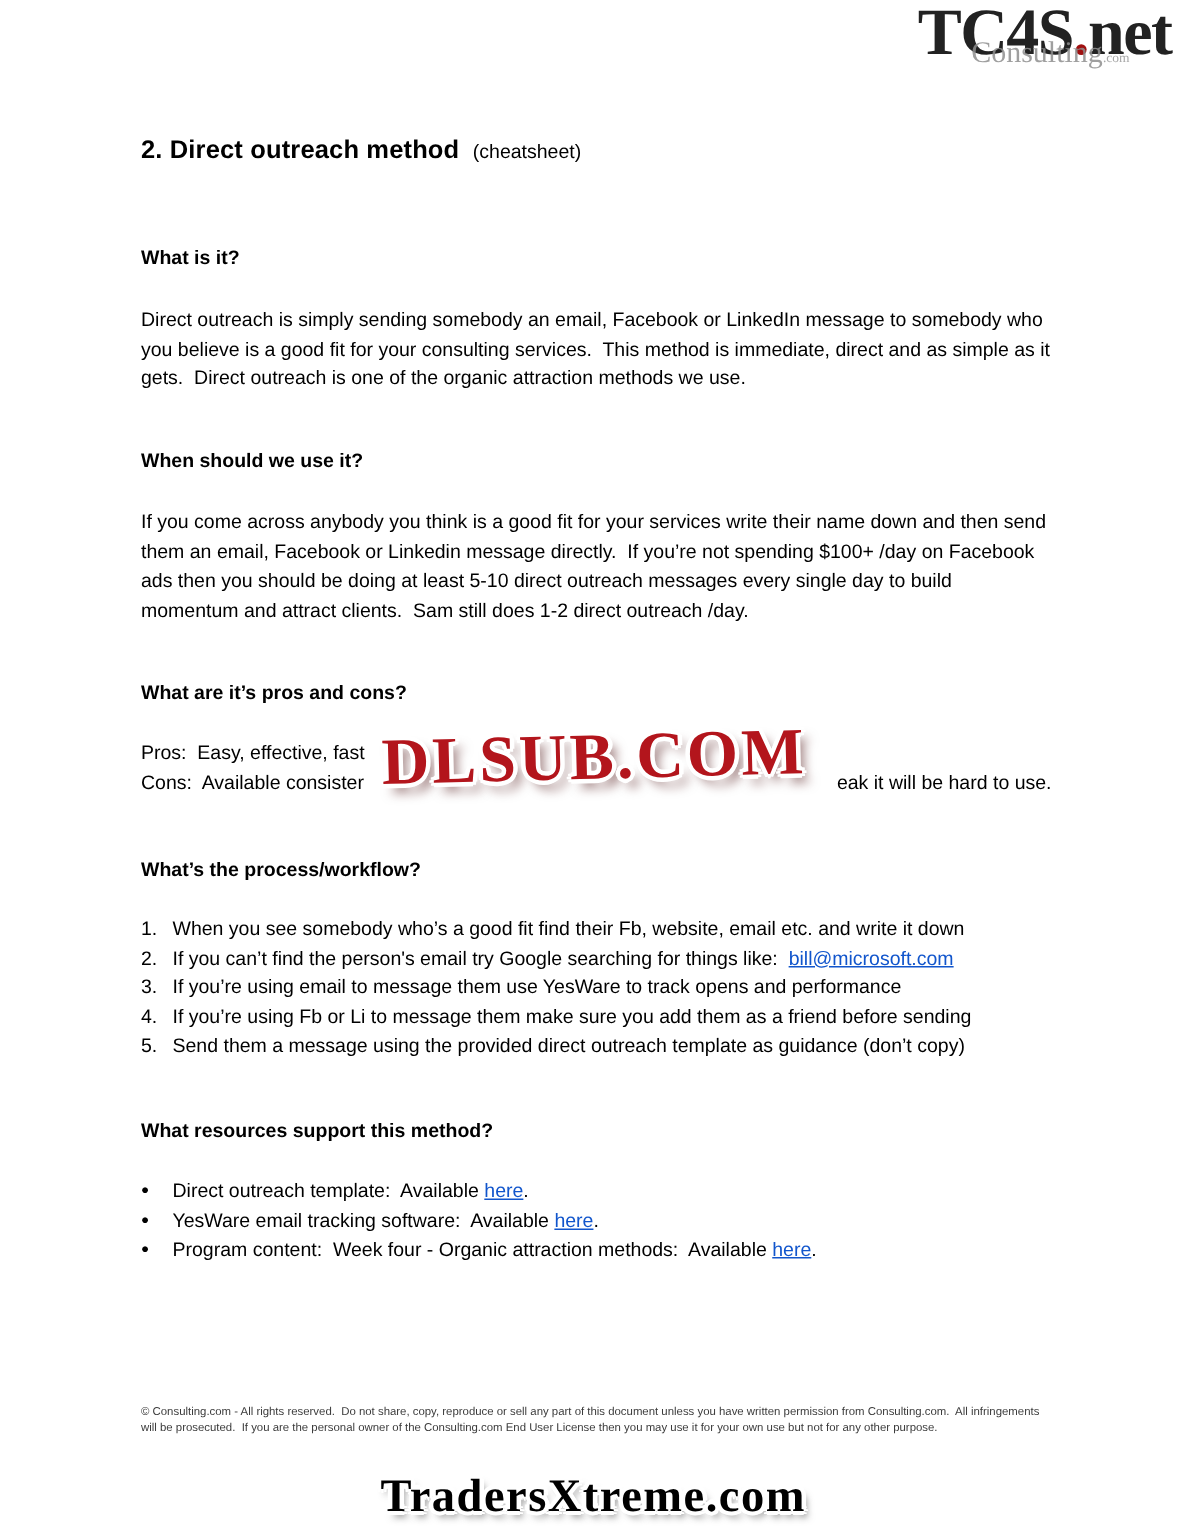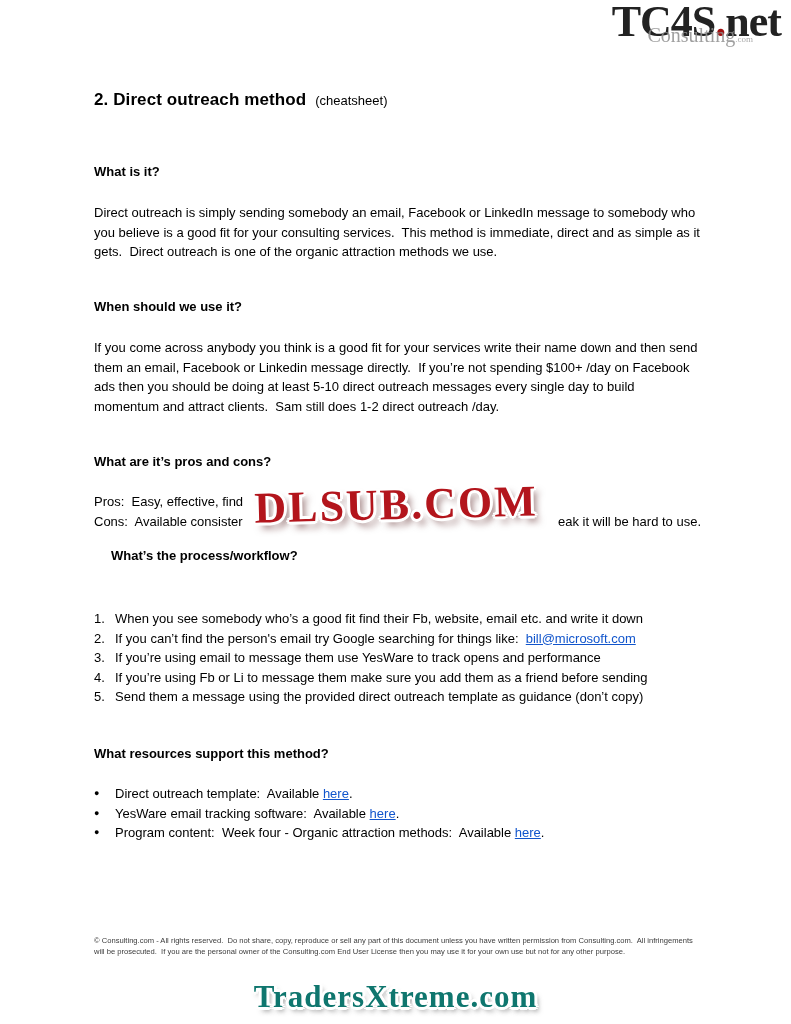--- a/index.html
+++ b/index.html
@@ -24,21 +24,21 @@
   .h { font-size:13px; font-weight:bold; }
   .p { font-size:13px; line-height:19.5px; white-space:pre-wrap; }
 
   .h-what   { top:164px; }
   .p-what   { top:203px; }
   .h-when   { top:299px; }
   .p-when   { top:338px; }
   .h-pros   { top:454px; }
   .p-prosline { top:492px; }
   .p-consline { top:512px; display:flex; justify-content:space-between; }
-  .h-process  { top:548px;margin-left:17px; }
+  .h-process  { top:572px; }
   .list-process { top:609px; }
   .h-resources  { top:746px; }
   .list-resources { top:784px; }
 
   .li { display:flex; font-size:13px; line-height:19.5px; }
   .li .marker { width:21px; flex:0 0 21px; }
   .li .txt { white-space:pre-wrap; }
   .li .bullet-glyph { font-size:9px; line-height:19.5px; }
 
   a.doclink, .doclink {
@@ -80,21 +80,21 @@
     text-shadow:
       -2px -2px 0 #fff, 2px -2px 0 #fff, -2px 2px 0 #fff, 2px 2px 0 #fff,
       -3px 0 0 #fff, 3px 0 0 #fff, 0 -3px 0 #fff, 0 3px 0 #fff,
       5px 6px 7px rgba(70,10,10,0.55);
   }
   .wm-traders {
     top:981px; left:0; width:791px; text-align:center;
     font-family:"Liberation Serif", serif;
     font-weight:bold; font-size:31px; line-height:1;
     letter-spacing:1px;
-    color:#0f766e;
+    color:#000000;
     text-shadow:
       -2px -2px 0 #fff, 2px -2px 0 #fff, -2px 2px 0 #fff, 2px 2px 0 #fff,
       -3px 0 0 #fff, 3px 0 0 #fff, 0 -3px 0 #fff, 0 3px 0 #fff,
       3px 4px 5px rgba(60,60,60,0.6);
   }
 </style>
 </head>
 <body>
 
 <div class="page">
@@ -106,21 +106,21 @@
       <span class="doc-title-note">(cheatsheet)</span>
     </div>
 
     <div class="block h h-what">What is it?</div>
     <div class="block p p-what">Direct outreach is simply sending somebody an email, Facebook or LinkedIn message to somebody who you believe is a good fit for your consulting services.  This method is immediate, direct and as simple as it gets.  Direct outreach is one of the organic attraction methods we use.</div>
 
     <div class="block h h-when">When should we use it?</div>
     <div class="block p p-when">If you come across anybody you think is a good fit for your services write their name down and then send them an email, Facebook or Linkedin message directly.  If you’re not spending $100+ /day on Facebook ads then you should be doing at least 5-10 direct outreach messages every single day to build momentum and attract clients.  Sam still does 1-2 direct outreach /day.</div>
 
     <div class="block h h-pros">What are it’s pros and cons?</div>
-    <div class="block p p-prosline">Pros:  Easy, effective, find</div>
+    <div class="block p p-prosline">Pros:  Easy, effective, fast</div>
     <div class="block p p-consline">
       <span>Cons:  Available consister</span>
       <span>eak it will be hard to use.</span>
     </div>
 
     <div class="block h h-process">What’s the process/workflow?</div>
     <div class="block list-process">
       <div class="li">
         <span class="marker">1.</span>
         <span class="txt">When you see somebody who’s a good fit find their Fb, website, email etc. and write it down</span>

